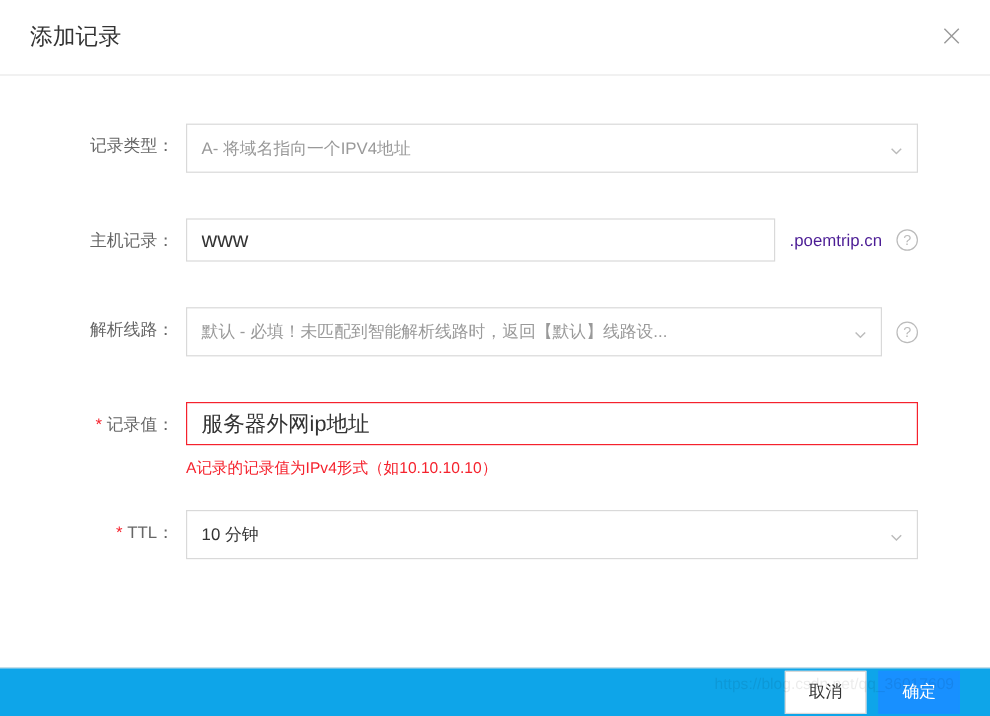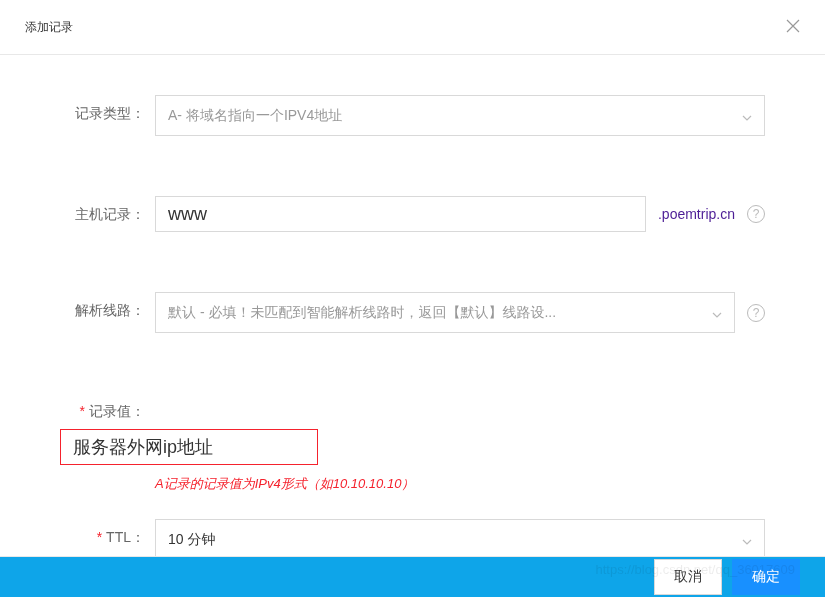--- a/index.html
+++ b/index.html
@@ -17,41 +17,40 @@
       position: relative;
     }
     .modal-header {
       padding: 18px 25px;
       border-bottom: 1px solid #e8e8e8;
       display: flex;
       justify-content: space-between;
       align-items: center;
     }
     .modal-title {
-      font-size: 12px;
+      font-size: 19px;
       color: #333;
       font-weight: normal;
     }
     .close-icon {
       font-size: 18px;
       color: #999;
       cursor: pointer;
       line-height: 1;
     }
     .modal-body {
       padding: 40px 60px 20px 60px;
     }
     .form-row {
       display: flex;
       align-items: flex-start;
-      margin-bottom: 60px;
+      margin-bottom: 38px;
     }
     .form-row.with-error {
       margin-bottom: 10px;
-      flex-direction: column;
     }
     .form-label {
       width: 95px;
       text-align: right;
       padding-right: 10px;
       color: #666;
       line-height: 36px;
       flex-shrink: 0;
     }
     .required-mark {
@@ -112,21 +111,20 @@
       color: #bbb;
       font-size: 12px;
       cursor: pointer;
       flex-shrink: 0;
     }
     .error-msg {
       color: #f5222d;
       font-size: 13px;
       margin-left: 95px;
       margin-bottom: 26px;
-      font-style: italic;
     }
     .select-inner {
       flex: 1;
     }
     .modal-footer {
       position: absolute;
       bottom: 0;
       left: 0;
       right: 0;
       border-top: 1px solid #e8e8e8;

